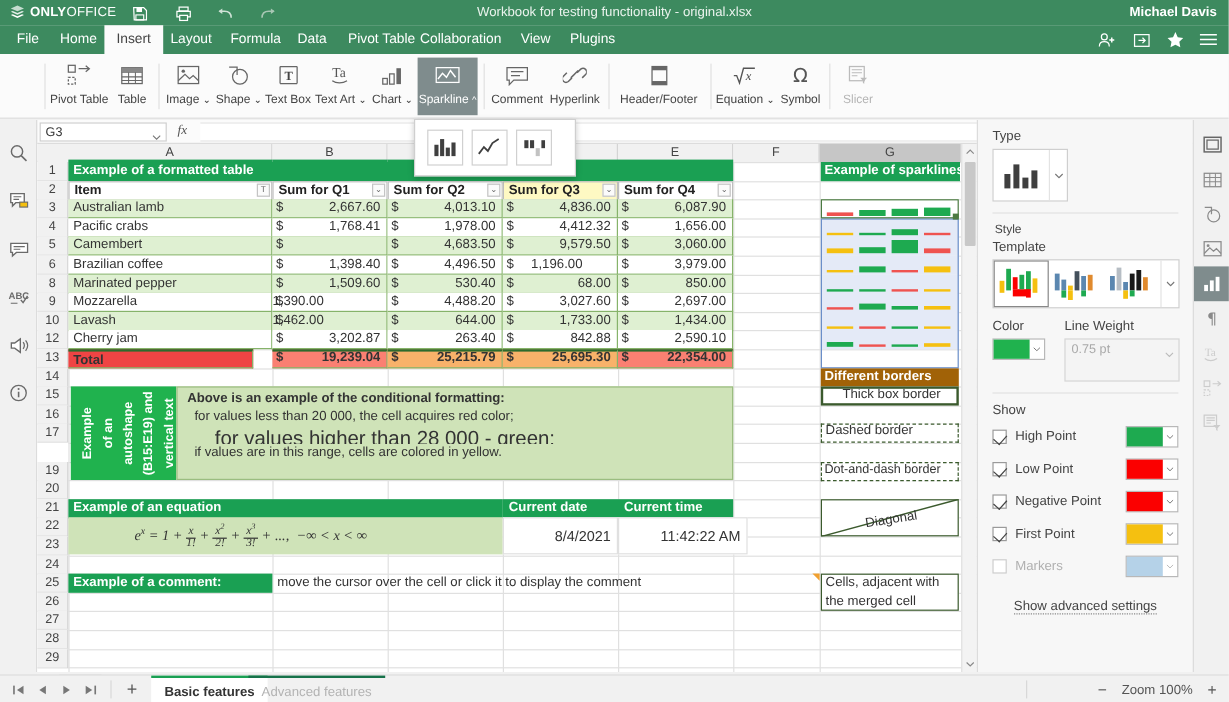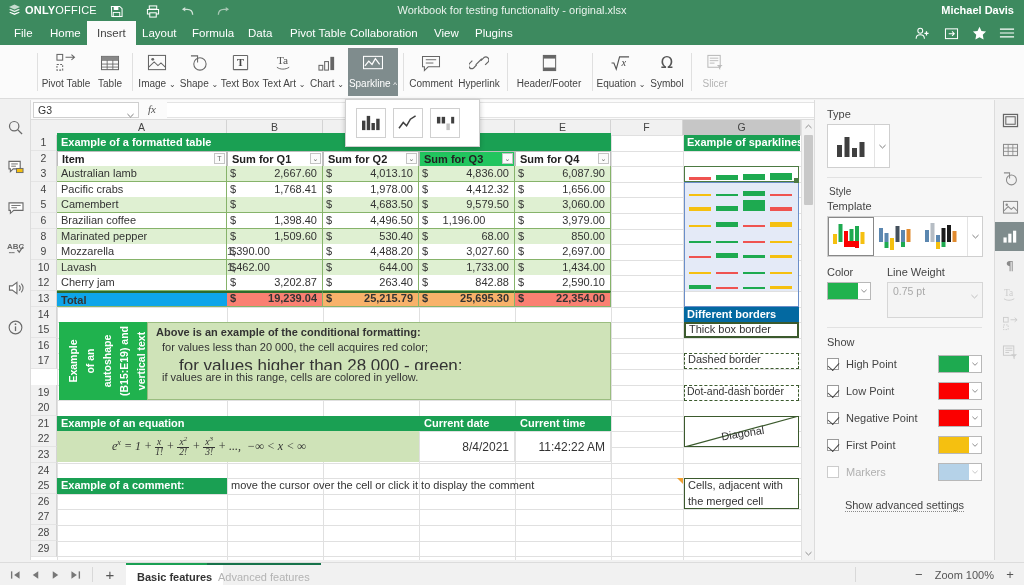--- a/index.html
+++ b/index.html
@@ -633,21 +633,21 @@
         <div class="gl-v" style="left:554px;top:0;height:425px;"></div>
         <div class="gl-v" style="left:626px;top:0;height:425px;"></div>
         <div class="gl-v" style="left:744px;top:0;height:425px;"></div>
         <div class="cell" style="left:0px;top:0px;width:554px;height:15.6px;background:#1aa053;color:#fff;font-weight:bold;line-height:15.6px;padding-left:4px;">Example of a formatted table</div>
         <div class="cell" style="left:0px;top:16px;width:170px;height:15.6px;background:#fff;color:#222;font-weight:bold;line-height:15.6px;padding-left:4px;border:1px solid #bdbdbd;">Item</div>
         <div class="cell" style="left:157px;top:18px;width:11px;height:11px;border:1px solid #c4c4c4;background:#fbfbfb;text-align:center;line-height:10px;font-size:7px;color:#666;">T</div>
         <div class="cell" style="left:170px;top:16px;width:96px;height:15.6px;background:#fff;color:#222;font-weight:bold;line-height:15.6px;padding-left:4px;border:1px solid #bdbdbd;">Sum for Q1</div>
         <div class="cell" style="left:253px;top:18px;width:11px;height:11px;border:1px solid #c4c4c4;background:#fbfbfb;text-align:center;line-height:10px;font-size:7px;color:#666;">⌄</div>
         <div class="cell" style="left:266px;top:16px;width:96px;height:15.6px;background:#fff;color:#222;font-weight:bold;line-height:15.6px;padding-left:4px;border:1px solid #bdbdbd;">Sum for Q2</div>
         <div class="cell" style="left:349px;top:18px;width:11px;height:11px;border:1px solid #c4c4c4;background:#fbfbfb;text-align:center;line-height:10px;font-size:7px;color:#666;">⌄</div>
-        <div class="cell" style="left:362px;top:16px;width:96px;height:15.6px;background:#22c55e;color:#222;font-weight:bold;line-height:15.6px;padding-left:4px;border:1px solid #bdbdbd;">Sum for Q3</div>
+        <div class="cell" style="left:362px;top:16px;width:96px;height:15.6px;background:#fef9c3;color:#222;font-weight:bold;line-height:15.6px;padding-left:4px;border:1px solid #bdbdbd;">Sum for Q3</div>
         <div class="cell" style="left:445px;top:18px;width:11px;height:11px;border:1px solid #c4c4c4;background:#fbfbfb;text-align:center;line-height:10px;font-size:7px;color:#666;">⌄</div>
         <div class="cell" style="left:458px;top:16px;width:96px;height:15.6px;background:#fff;color:#222;font-weight:bold;line-height:15.6px;padding-left:4px;border:1px solid #bdbdbd;">Sum for Q4</div>
         <div class="cell" style="left:541px;top:18px;width:11px;height:11px;border:1px solid #c4c4c4;background:#fbfbfb;text-align:center;line-height:10px;font-size:7px;color:#666;">⌄</div>
         <div class="cell" style="left:0px;top:31px;width:170px;height:15.6px;background:#dff0d2;line-height:15.6px;padding-left:4px;border-bottom:1px solid #86b36a;border-right:1px solid #86b36a;">Australian lamb</div>
         <div class="cell" style="left:170px;top:31px;width:96px;height:15.6px;background:#dff0d2;border-bottom:1px solid #86b36a;border-right:1px solid #86b36a;"></div>
         <div class="cell" style="left:173px;top:31px;width:14px;height:15.6px;line-height:15.6px;">$</div>
         <div class="cell" style="left:170px;top:31px;width:90px;height:15.6px;line-height:15.6px;text-align:right;">2,667.60</div>
         <div class="cell" style="left:266px;top:31px;width:96px;height:15.6px;background:#dff0d2;border-bottom:1px solid #86b36a;border-right:1px solid #86b36a;"></div>
         <div class="cell" style="left:269px;top:31px;width:14px;height:15.6px;line-height:15.6px;">$</div>
         <div class="cell" style="left:266px;top:31px;width:90px;height:15.6px;line-height:15.6px;text-align:right;">4,013.10</div>
@@ -741,21 +741,21 @@
         <div class="cell" style="left:170px;top:140px;width:90px;height:15.6px;line-height:15.6px;text-align:right;">3,202.87</div>
         <div class="cell" style="left:266px;top:140px;width:96px;height:15.6px;background:#ffffff;border-bottom:1px solid #86b36a;border-right:1px solid #86b36a;"></div>
         <div class="cell" style="left:269px;top:140px;width:14px;height:15.6px;line-height:15.6px;">$</div>
         <div class="cell" style="left:266px;top:140px;width:90px;height:15.6px;line-height:15.6px;text-align:right;">263.40</div>
         <div class="cell" style="left:362px;top:140px;width:96px;height:15.6px;background:#ffffff;border-bottom:1px solid #86b36a;border-right:1px solid #86b36a;"></div>
         <div class="cell" style="left:365px;top:140px;width:14px;height:15.6px;line-height:15.6px;">$</div>
         <div class="cell" style="left:362px;top:140px;width:90px;height:15.6px;line-height:15.6px;text-align:right;">842.88</div>
         <div class="cell" style="left:458px;top:140px;width:96px;height:15.6px;background:#ffffff;border-bottom:1px solid #86b36a;border-right:1px solid #86b36a;"></div>
         <div class="cell" style="left:461px;top:140px;width:14px;height:15.6px;line-height:15.6px;">$</div>
         <div class="cell" style="left:458px;top:140px;width:90px;height:15.6px;line-height:15.6px;text-align:right;">2,590.10</div>
-        <div class="cell" style="left:0px;top:156px;width:177px;height:15.6px;background:#0ea5e9;font-weight:bold;line-height:15.6px;padding-left:4px;border-top:2px solid #2d6b2d;border-bottom:1px solid #86b36a;border-right:1px solid #86b36a;">Total</div>
+        <div class="cell" style="left:0px;top:156px;width:154px;height:15.6px;background:#ef4444;font-weight:bold;line-height:15.6px;padding-left:4px;border-top:2px solid #2d6b2d;border-bottom:1px solid #86b36a;border-right:1px solid #86b36a;">Total</div>
         <div class="cell" style="left:170px;top:156px;width:96px;height:15.6px;background:#fa8072;border-top:2px solid #2d6b2d;border-bottom:1px solid #86b36a;border-right:1px solid #86b36a;"></div>
         <div class="cell" style="left:173px;top:156px;width:14px;height:15.6px;line-height:15.6px;font-weight:bold;">$</div>
         <div class="cell" style="left:170px;top:156px;width:90px;height:15.6px;line-height:15.6px;text-align:right;font-weight:bold;">19,239.04</div>
         <div class="cell" style="left:266px;top:156px;width:96px;height:15.6px;background:#f8b26a;border-top:2px solid #2d6b2d;border-bottom:1px solid #86b36a;border-right:1px solid #86b36a;"></div>
         <div class="cell" style="left:269px;top:156px;width:14px;height:15.6px;line-height:15.6px;font-weight:bold;">$</div>
         <div class="cell" style="left:266px;top:156px;width:90px;height:15.6px;line-height:15.6px;text-align:right;font-weight:bold;">25,215.79</div>
         <div class="cell" style="left:362px;top:156px;width:96px;height:15.6px;background:#f8b26a;border-top:2px solid #2d6b2d;border-bottom:1px solid #86b36a;border-right:1px solid #86b36a;"></div>
         <div class="cell" style="left:365px;top:156px;width:14px;height:15.6px;line-height:15.6px;font-weight:bold;">$</div>
         <div class="cell" style="left:362px;top:156px;width:90px;height:15.6px;line-height:15.6px;text-align:right;font-weight:bold;">25,695.30</div>
         <div class="cell" style="left:458px;top:156px;width:96px;height:15.6px;background:#fa8072;border-top:2px solid #2d6b2d;border-bottom:1px solid #86b36a;border-right:1px solid #86b36a;"></div>
@@ -771,21 +771,21 @@
         <div class="cell" style="left:99px;top:191px;width:450px;height:14px;font-weight:bold;font-size:11px;">Above is an example of the conditional formatting:</div>
         <div class="cell" style="left:105px;top:206px;width:450px;height:14px;font-size:11px;">for values less than 20 000, the cell acquires red color;</div>
         <div class="cell" style="left:122px;top:221px;width:450px;height:14px;font-size:17px;">for values higher than 28 000 - green;</div>
         <div class="cell" style="left:105px;top:236px;width:450px;height:14px;font-size:11px;">if values are in this range, cells are colored in yellow.</div>
         <div class="cell" style="left:0px;top:281px;width:362px;height:15.6px;background:#1aa053;color:#fff;font-weight:bold;line-height:15.6px;padding-left:4px;">Example of an equation</div>
         <div class="cell" style="left:362px;top:281px;width:96px;height:15.6px;background:#1aa053;color:#fff;font-weight:bold;line-height:15.6px;padding-left:5px;">Current date</div>
         <div class="cell" style="left:458px;top:281px;width:96px;height:15.6px;background:#1aa053;color:#fff;font-weight:bold;line-height:15.6px;padding-left:5px;">Current time</div>
         <div class="cell" style="left:0px;top:296px;width:362px;height:31.2px;background:#cfe3b8;"></div>
         <div class="cell" style="left:55px;top:300px;width:300px;height:24px;font-family:'Liberation Serif',serif;font-size:12px;font-style:italic;">e<sup style="font-size:8px">x</sup> = 1 + <span style="display:inline-block;text-align:center;vertical-align:-5px;font-size:9.5px;line-height:9px;"><span style="border-bottom:1px solid #333;display:block;padding:0 2px;">x</span><span style="display:block;">1!</span></span> + <span style="display:inline-block;text-align:center;vertical-align:-5px;font-size:9.5px;line-height:9px;"><span style="border-bottom:1px solid #333;display:block;padding:0 2px;">x<sup style="font-size:7px">2</sup></span><span style="display:block;">2!</span></span> + <span style="display:inline-block;text-align:center;vertical-align:-5px;font-size:9.5px;line-height:9px;"><span style="border-bottom:1px solid #333;display:block;padding:0 2px;">x<sup style="font-size:7px">3</sup></span><span style="display:block;">3!</span></span> + ...,&nbsp; −∞ &lt; x &lt; ∞</div>
         <div class="cell" style="left:362px;top:296px;width:96px;height:31.2px;background:#fff;text-align:right;padding-right:5px;line-height:31.2px;border:1px solid #e0e0e0;font-size:12px;">8/4/2021</div>
-        <div class="cell" style="left:458px;top:296px;width:96px;height:31.2px;background:#fff;text-align:right;padding-right:5px;line-height:31.2px;border:1px solid #e0e0e0;font-size:12px;">11:42:22 AM</div>
+        <div class="cell" style="left:458px;top:296px;width:108px;height:31.2px;background:#fff;text-align:right;padding-right:5px;line-height:31.2px;border:1px solid #e0e0e0;font-size:12px;">11:42:22 AM</div>
         <div class="cell" style="left:0px;top:343px;width:170px;height:15.6px;background:#1aa053;color:#fff;font-weight:bold;line-height:15.6px;padding-left:4px;">Example of a comment:</div>
         <div class="cell" style="left:174px;top:343px;width:420px;height:15.6px;line-height:15.6px;">move the cursor over the cell or click it to display the comment</div>
         <div style="position:absolute;left:620px;top:343px;width:0;height:0;border-left:6px solid transparent;border-top:6px solid #f0a030;"></div>
         <div class="cell" style="left:627px;top:0px;width:116px;height:15.6px;background:#1aa053;color:#fff;font-weight:bold;line-height:15.6px;padding-left:3px;">Example of sparklines</div>
         <div class="cell" style="left:627px;top:31px;width:115px;height:15.6px;background:#fff;"></div>
         <div style="position:absolute;left:632px;top:41.6px;width:22px;height:3px;background:#ef5350;"></div>
         <div style="position:absolute;left:659px;top:39.6px;width:22px;height:5px;background:#1eaa50;"></div>
         <div style="position:absolute;left:686px;top:38.6px;width:22px;height:6px;background:#1eaa50;"></div>
         <div style="position:absolute;left:713px;top:37.6px;width:22px;height:7px;background:#1eaa50;"></div>
         <div class="cell" style="left:627px;top:47px;width:115px;height:15.6px;background:#e4eaf7;"></div>
@@ -819,22 +819,22 @@
         <div style="position:absolute;left:686px;top:136.6px;width:22px;height:2px;background:#1eaa50;"></div>
         <div style="position:absolute;left:713px;top:136.6px;width:22px;height:2px;background:#f5c010;"></div>
         <div class="cell" style="left:627px;top:140px;width:115px;height:15.6px;background:#e4eaf7;"></div>
         <div style="position:absolute;left:632px;top:149.6px;width:22px;height:4px;background:#1eaa50;"></div>
         <div style="position:absolute;left:659px;top:151.6px;width:22px;height:2px;background:#ef5350;"></div>
         <div style="position:absolute;left:686px;top:151.6px;width:22px;height:2px;background:#1eaa50;"></div>
         <div style="position:absolute;left:713px;top:150.6px;width:22px;height:3px;background:#f5c010;"></div>
         <div style="position:absolute;left:627px;top:47px;width:115px;height:124.8px;border:1.5px solid #6a8ec9;pointer-events:none;"></div>
         <div style="position:absolute;left:627px;top:31px;width:115px;height:15.6px;border:1.5px solid #4c7a42;pointer-events:none;"></div>
         <div style="position:absolute;left:737px;top:43px;width:5px;height:5px;background:#4c7a42;"></div>
-        <div class="cell" style="left:627px;top:172px;width:115px;height:15.6px;background:#0369a1;color:#fff;font-weight:bold;line-height:15.6px;padding-left:3px;">Different borders</div>
-        <div class="cell" style="left:627px;top:187px;width:115px;height:15.6px;background:#fff;border:2.2px solid #3b5a2d;line-height:11.6px;padding-left:3px;">Thick box border</div>
+        <div class="cell" style="left:627px;top:172px;width:115px;height:15.6px;background:#a16207;color:#fff;font-weight:bold;line-height:15.6px;padding-left:3px;">Different borders</div>
+        <div class="cell" style="left:627px;top:187px;width:115px;height:15.6px;background:#fff;border:2.2px solid #3b5a2d;line-height:11.6px;padding-left:16px;">Thick box border</div>
         <div class="cell" style="left:627px;top:218px;width:115px;height:15.6px;background:#fff;border:1.8px dashed #3b5a2d;line-height:11.6px;padding-left:3px;">Dashed border</div>
         <div class="cell" style="left:627px;top:250px;width:115px;height:15.6px;background:#fff;border:1.6px dashed #3b5a2d;line-height:11.6px;padding-left:2px;font-size:10.5px;">Dot-and-dash border</div>
         <div class="cell" style="left:627px;top:281px;width:115px;height:31.2px;background:#fff;border:1px solid #3b5a2d;"></div>
         <svg style="position:absolute;left:627px;top:281px;" width="115" height="31.2">
           <line x1="0" y1="31.2" x2="115" y2="0" stroke="#3b5a2d" stroke-width="1.2"></line>
         </svg>
         <div class="cell" style="left:664px;top:290px;width:70px;height:14px;transform:rotate(-9deg);font-size:11px;">Diagonal</div>
         <div class="cell" style="left:627px;top:343px;width:115px;height:31.2px;background:#fff;border:1px solid #3b5a2d;"></div>
         <div class="cell" style="left:631px;top:344px;width:108px;height:14px;font-size:11px;">Cells, adjacent with</div>
         <div class="cell" style="left:631px;top:359.6px;width:108px;height:14px;font-size:11px;">the merged cell</div>

